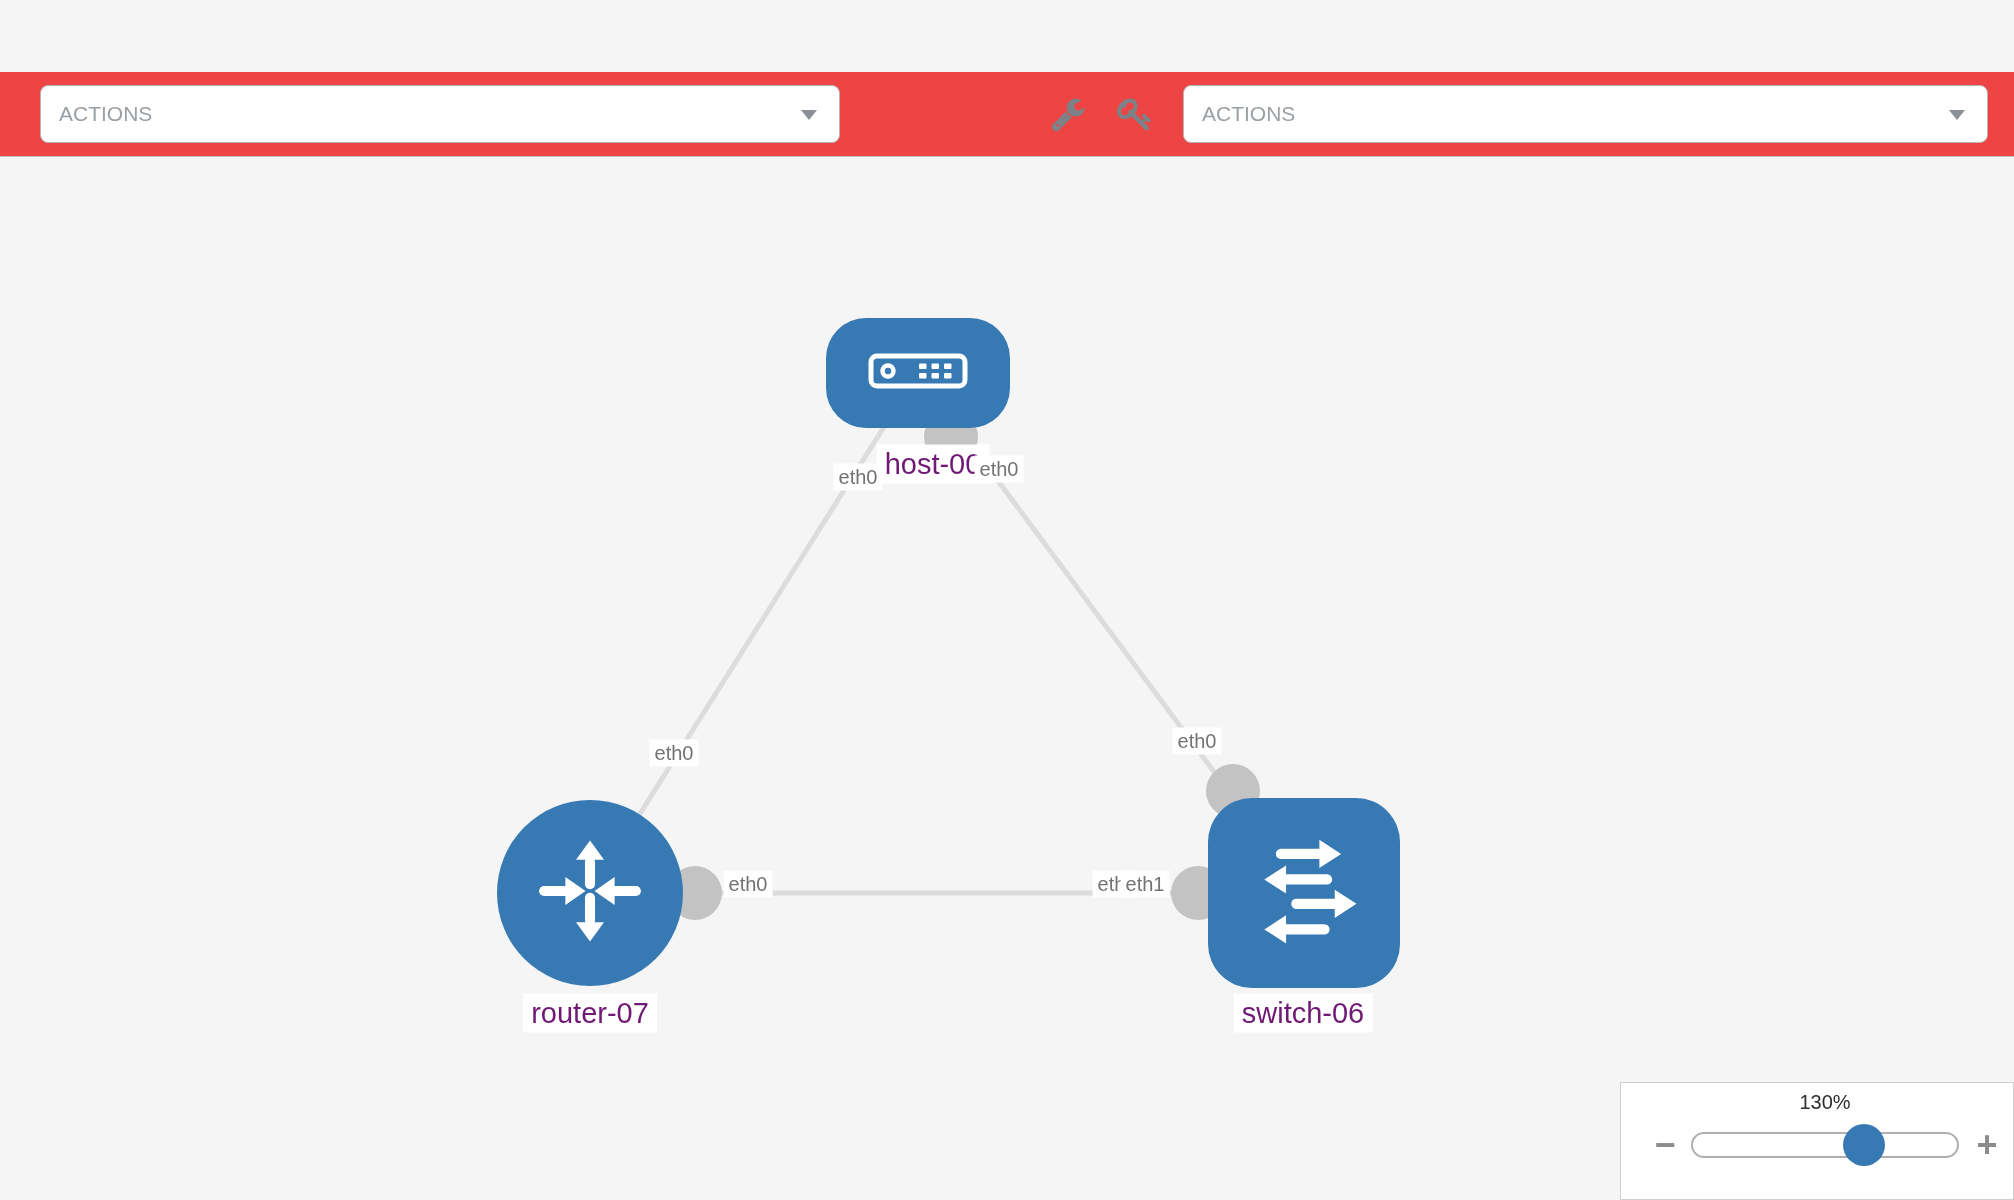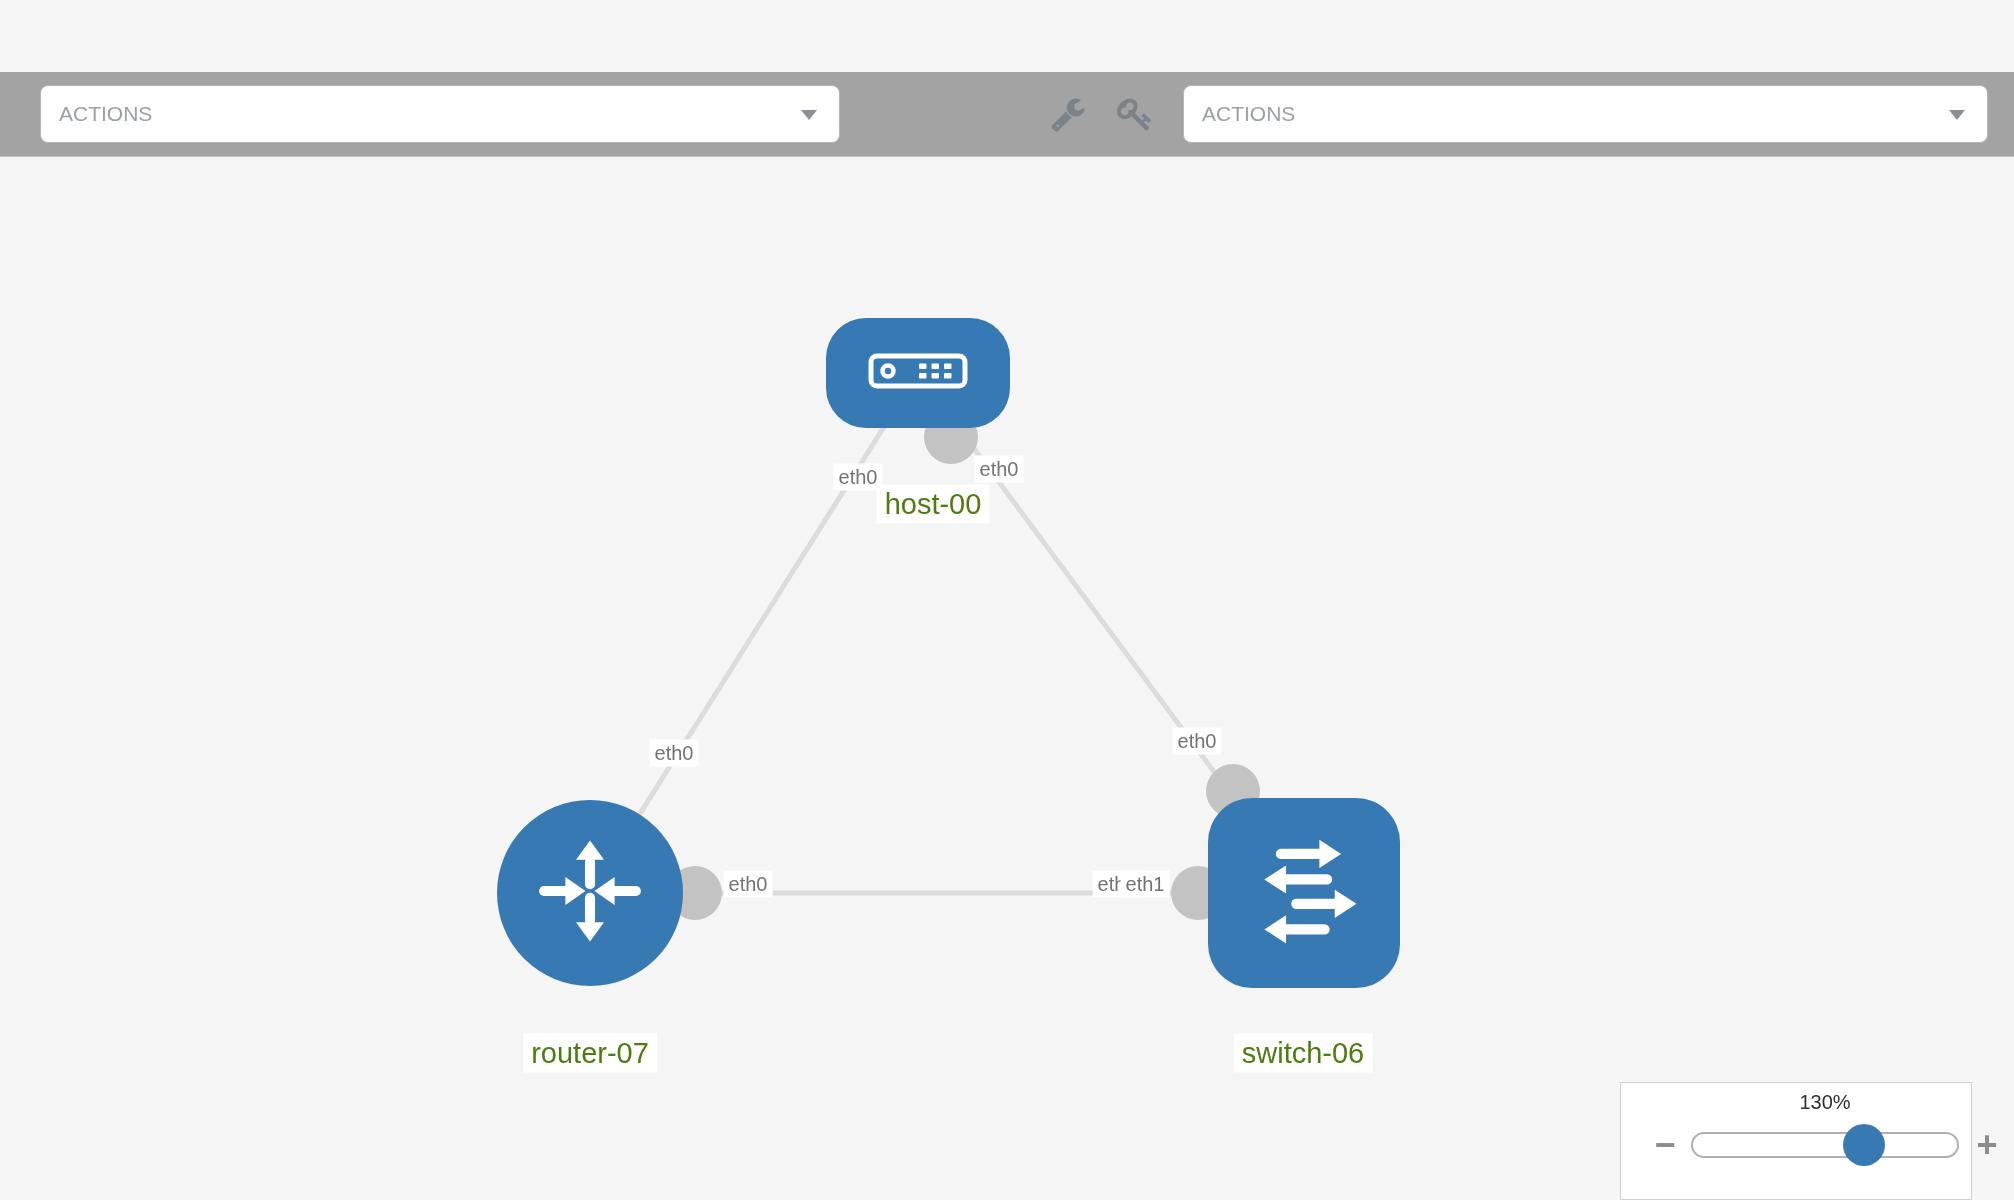--- a/index.html
+++ b/index.html
@@ -17,21 +17,21 @@
     font-size: 26px; font-weight: bold; color: #5f5f5f; letter-spacing: 0.2px;
   }
   .close-btn {
     position: absolute; right: 28px; top: 14px; width: 42px; height: 42px;
     border: none; background: transparent; cursor: pointer; padding: 0;
   }
 
   
   .toolbar {
     position: absolute; top: 72px; left: 0; width: 2014px; height: 85px;
-    background: #a3a3a3; border-bottom: 1px solid #c3c3c3; z-index: 20;
+    background: #ef4444; border-bottom: 1px solid #c3c3c3; z-index: 20;
   }
   .select-box {
     position: absolute; top: 13px; height: 58px; background: #ffffff;
     border: 1px solid #b5b5b5; border-radius: 8px; cursor: pointer;
   }
   .select-box .ph {
     position: absolute; left: 18px; top: 0; line-height: 56px;
     font-size: 21px; color: #9aa0a4;
   }
   .caret {
@@ -48,32 +48,32 @@
   .canvas { position: absolute; top: 158px; left: 0; width: 2014px; height: 1042px; background: #f5f5f6; }
   .net-svg { position: absolute; left: 0; top: 0; z-index: 1; }
 
   .node { position: absolute; z-index: 3; background: #3779b3; display: flex; align-items: center; justify-content: center; cursor: pointer; }
   .node-host   { left: 826px;  top: 160px; width: 184px; height: 110px; border-radius: 40px; }
   .node-router { left: 497px;  top: 642px; width: 186px; height: 186px; border-radius: 50%; }
   .node-switch { left: 1208px; top: 640px; width: 192px; height: 190px; border-radius: 44px; }
 
   .node-label {
     position: absolute; z-index: 4; transform: translate(-50%, -50%);
-    background: #ffffff; color: #4d7c0f; font-size: 29px;
-    padding: 3px 8px; white-space: nowrap; margin-top: 40px;
+    background: #ffffff; color: #701a75; font-size: 29px;
+    padding: 3px 8px; white-space: nowrap;
   }
   .if-label {
     position: absolute; z-index: 4; transform: translate(-50%, -50%);
     background: #ffffff; color: #737373; font-size: 20px;
     padding: 2px 5px; white-space: nowrap;
   }
 
   
   .zoom-panel {
-    position: absolute; left: 1620px; top: 924px; width: 352px; height: 118px;
+    position: absolute; left: 1620px; top: 924px; width: 394px; height: 118px;
     background: #ffffff; border: 1px solid #cfcfcf; z-index: 10;
   }
   .zoom-value {
     position: absolute; left: 204px; top: 8px; transform: translateX(-50%);
     font-size: 20px; color: #2f2f2f;
   }
   .zoom-minus, .zoom-plus {
     position: absolute; top: 40px; width: 40px; height: 44px; line-height: 44px;
     text-align: center; font-size: 36px; font-weight: bold; color: #8c8c8c;
     background: transparent; border: none; cursor: pointer; padding: 0;

